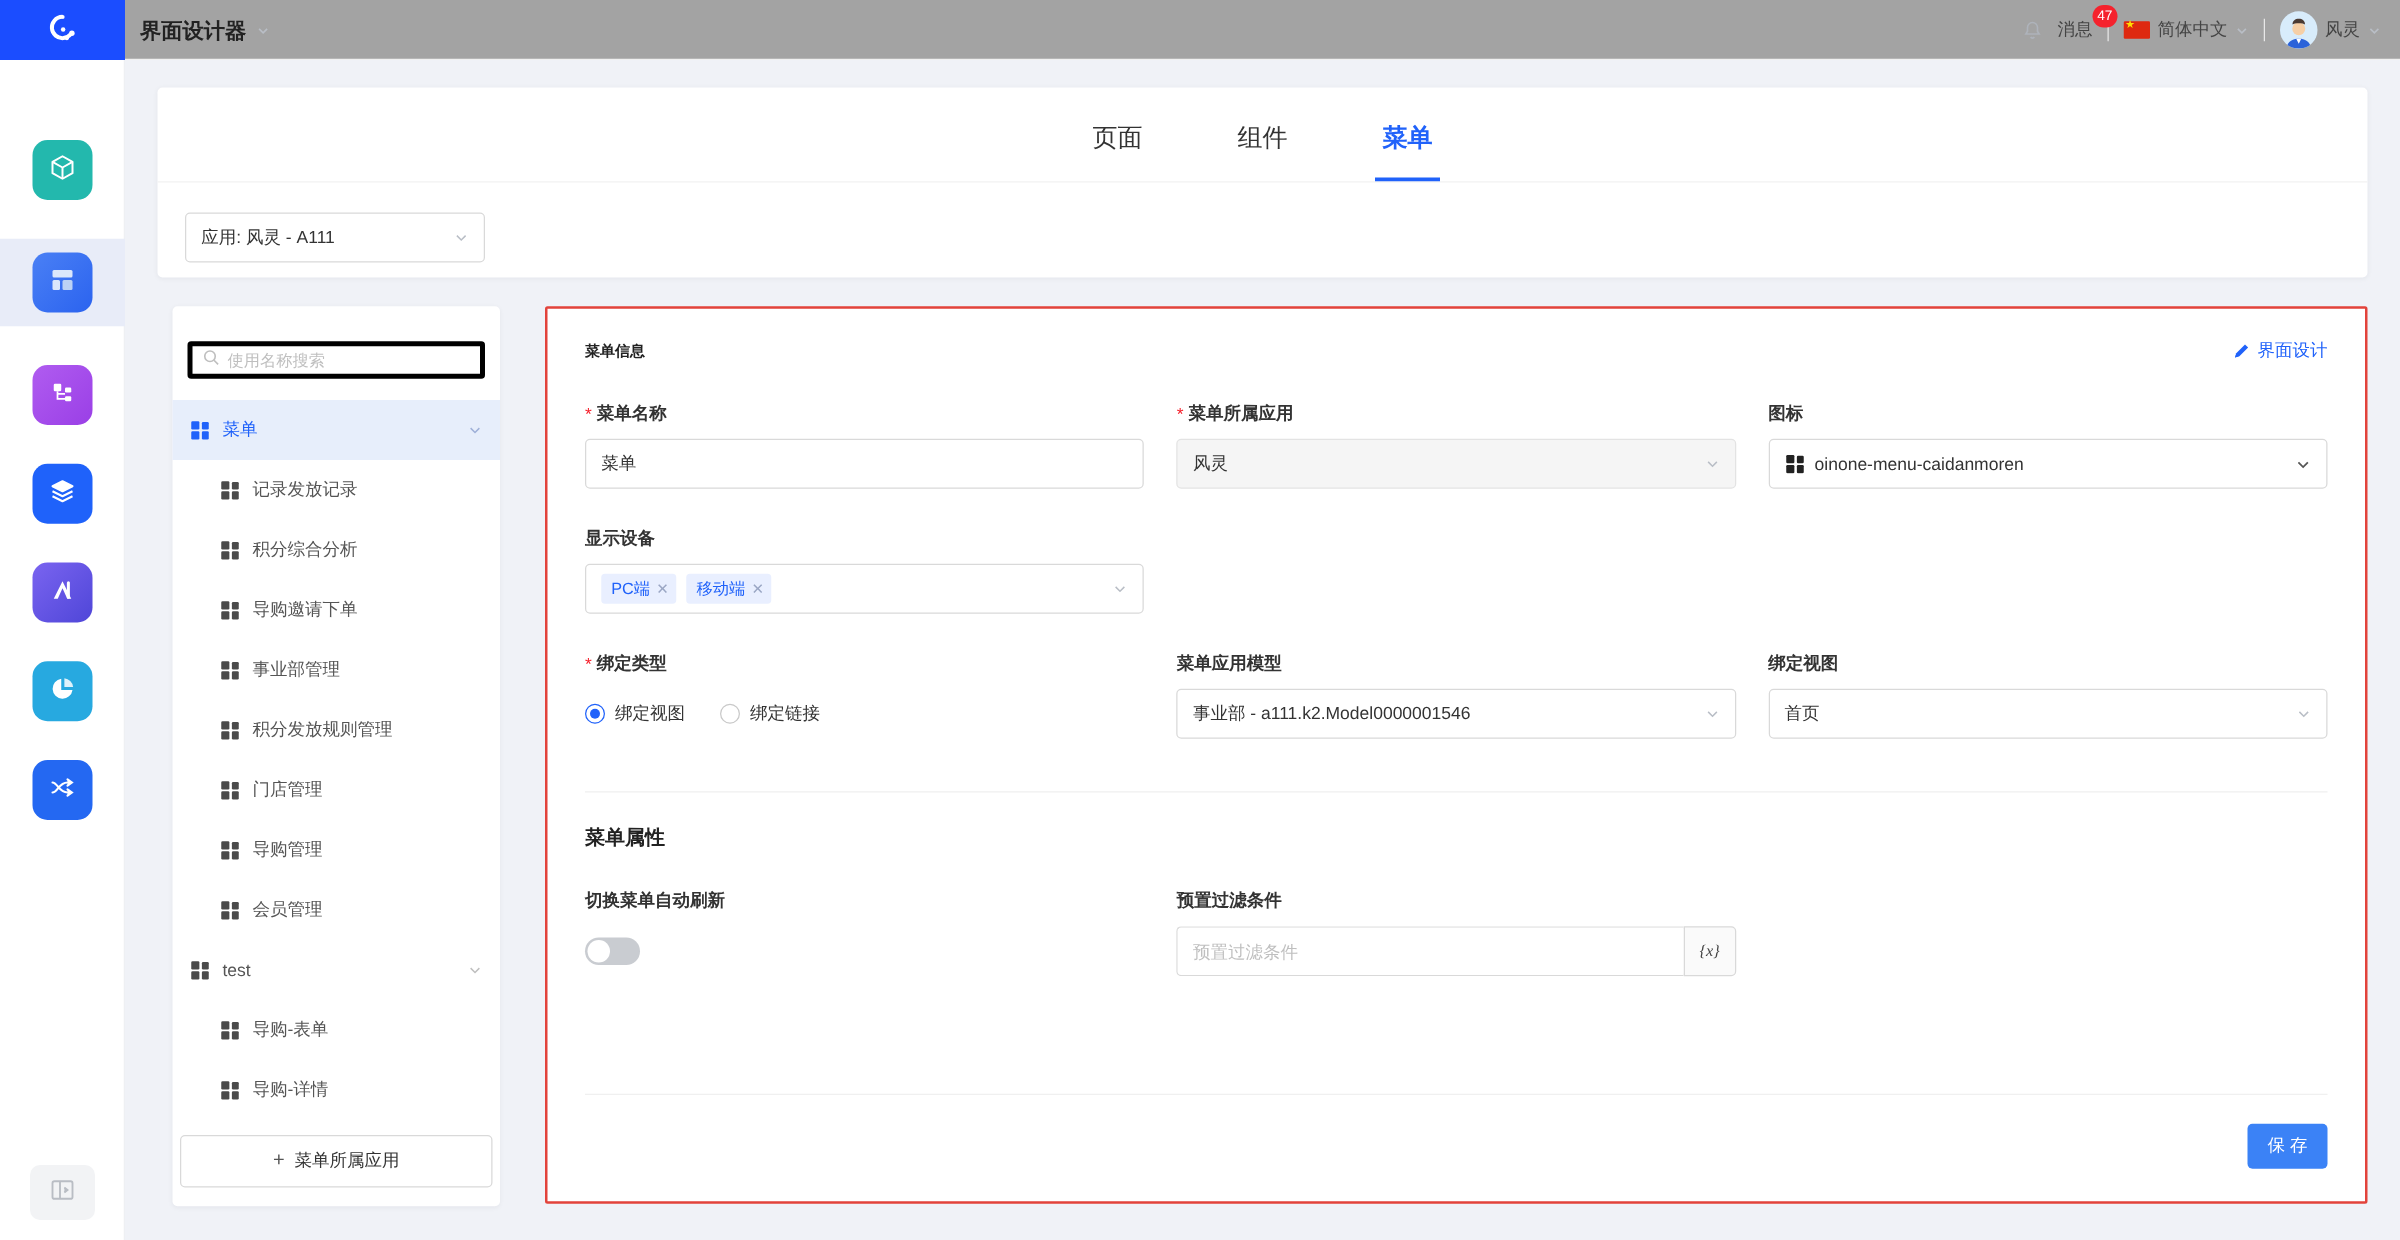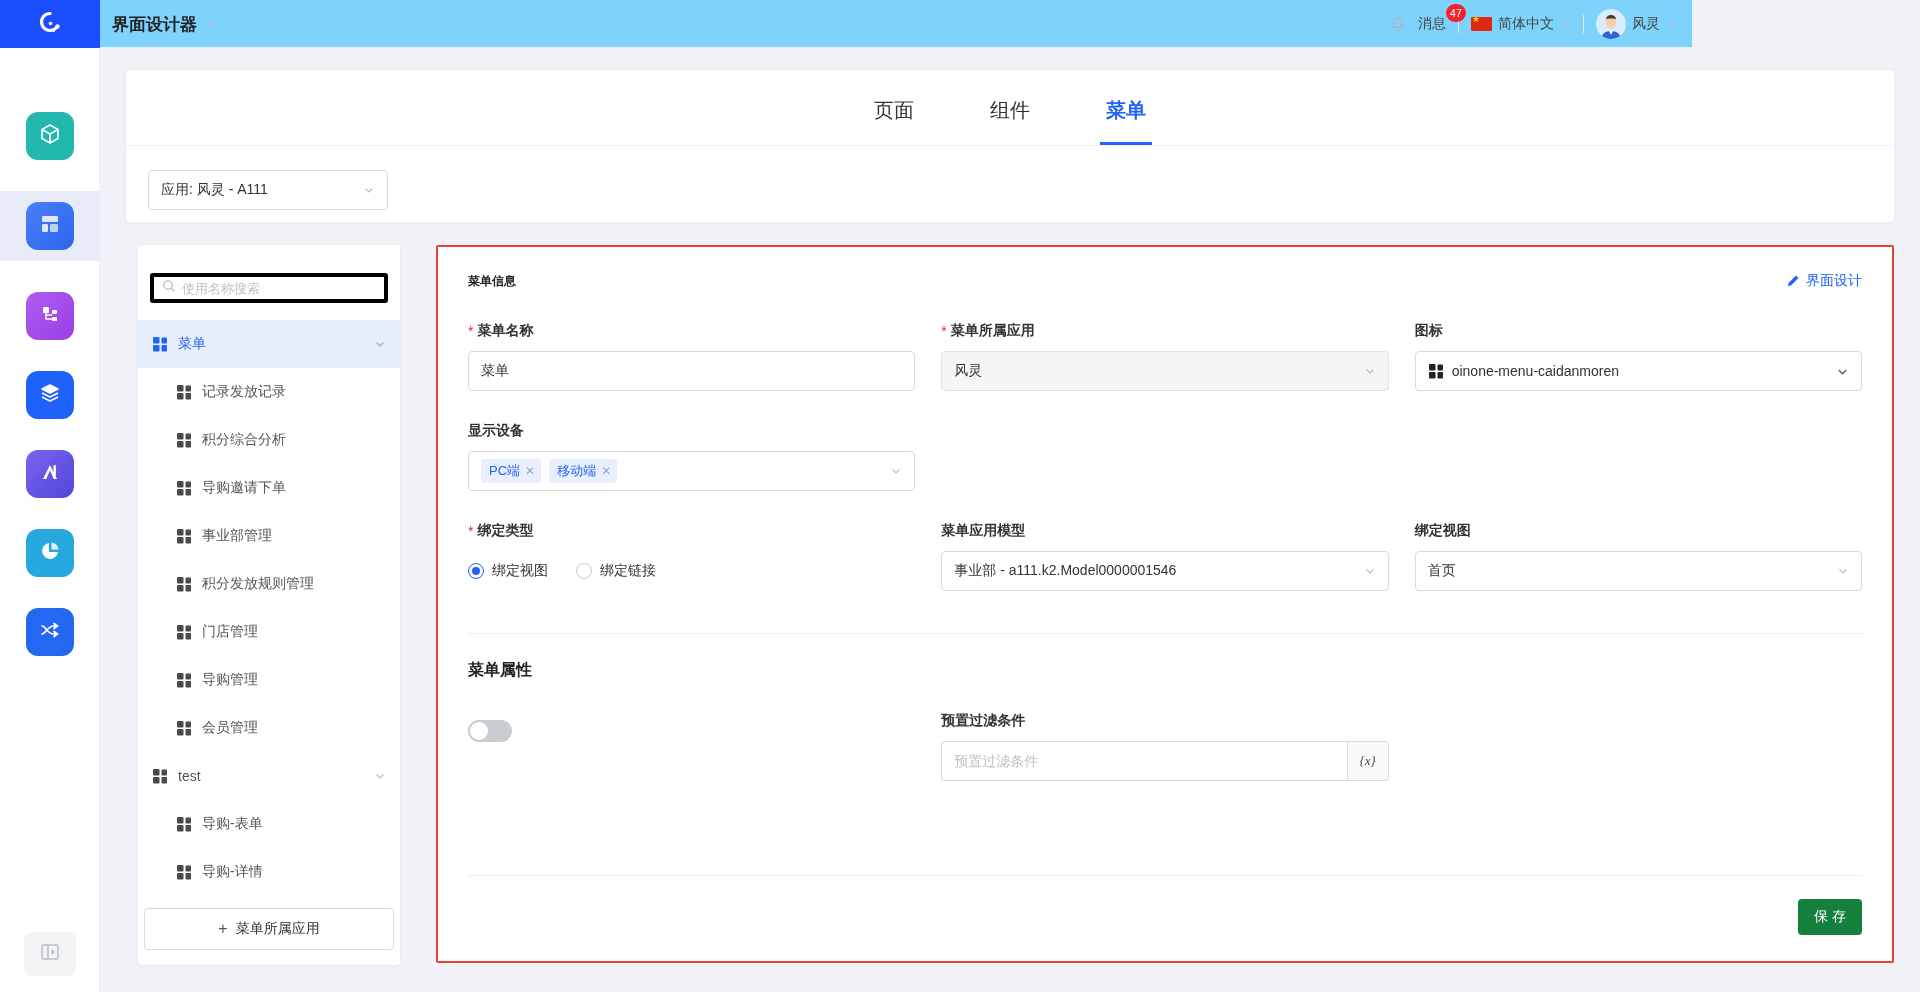--- a/index.html
+++ b/index.html
@@ -1,20 +1,20 @@
 <!DOCTYPE html>
 <html><head>
 <meta charset="utf-8">
 <style>
   * { margin:0; padding:0; box-sizing:border-box; }
   html,body { width:1920px; height:992px; overflow:hidden; background:#f0f2f7;
     font-family:"Liberation Sans","DejaVu Sans",sans-serif; color:#333; }
 
   
-  .topbar { position:absolute; left:0; top:0; width:1692px; height:48px; background:#7dd3fc;
+  .topbar { position:absolute; left:0; top:0; width:1920px; height:48px; background:#a3a3a3;
     border-bottom:1px solid #f0f0f0; z-index:20; }
   .logo-box { position:absolute; left:0; top:0; width:100px; height:48px; background:#1b4dff;
     display:flex; align-items:center; justify-content:center; }
   .app-title-wrap { position:absolute; left:112px; top:0; height:48px; display:flex; align-items:center; gap:8px; }
   .app-title { font-size:17px; font-weight:bold; color:#222; }
   .topbar-right { position:absolute; right:15px; top:0; height:48px; display:flex; align-items:center; gap:12px; }
   .tb-sep { width:1px; height:18px; background:#e8e8e8; }
   .tb-item { display:flex; align-items:center; gap:6px; font-size:14px; color:#444; cursor:pointer; }
   .msg-wrap { position:relative; }
   .badge { position:absolute; top:-11px; right:-20px; min-width:19px; height:18px; padding:0 4px;
@@ -108,21 +108,21 @@
   .section-title { margin-top:26px; font-size:16px; font-weight:bold; color:#222; }
   .toggle { width:44px; height:22px; border-radius:11px; background:#c9ccd1; position:relative; cursor:pointer; }
   .toggle .knob { position:absolute; left:2px; top:2px; width:18px; height:18px; border-radius:50%; background:#fff; }
   .filter-group { display:flex; height:40px; }
   .filter-group .control { flex:1; border-radius:4px 0 0 4px; border-right:none; }
   .suffix-box { width:42px; height:40px; border:1px solid #d9d9d9; border-radius:0 4px 4px 0; background:#fafafa;
     display:flex; align-items:center; justify-content:center; font-size:13px; color:#444;
     font-family:"Liberation Serif","DejaVu Serif",serif; font-style:italic; cursor:pointer; }
   .divider2 { margin-top:94px; border-top:1px solid #f0f0f0; }
   .panel-footer { height:82px; display:flex; align-items:center; justify-content:flex-end; }
-  .save-btn { min-width:64px; height:36px; padding:0 16px; background:#15803d; color:#fff; border:none;
+  .save-btn { min-width:64px; height:36px; padding:0 16px; background:#3b82f6; color:#fff; border:none;
     border-radius:4px; font-size:14px; cursor:pointer; font-family:"Liberation Sans","DejaVu Sans",sans-serif; }
 </style>
 </head>
 <body>
 
 <div class="topbar">
   <div class="logo-box">
     <span>
       <svg width="26" height="26" viewBox="0 0 26 26">
         <circle cx="13" cy="13" r="8.5" fill="none" stroke="#fff" stroke-width="3.2" stroke-linecap="round" stroke-dasharray="34 20" transform="rotate(40 13 13)"></circle>
@@ -564,20 +564,23 @@
           </span>
       </div>
     </div>
   </div>
 
   <div class="divider"></div>
   <div class="section-title">菜单属性</div>
 
   <div class="fgrid">
     <div class="field">
+      <div class="flabel">
+          <span>切换菜单自动刷新</span>
+        </div>
       <div style="height:40px;display:flex;align-items:center;">
         <div class="toggle">
             <span class="knob"></span>
           </div>
       </div>
     </div>
     <div class="field">
       <div class="flabel">
           <span>预置过滤条件</span>
         </div>

